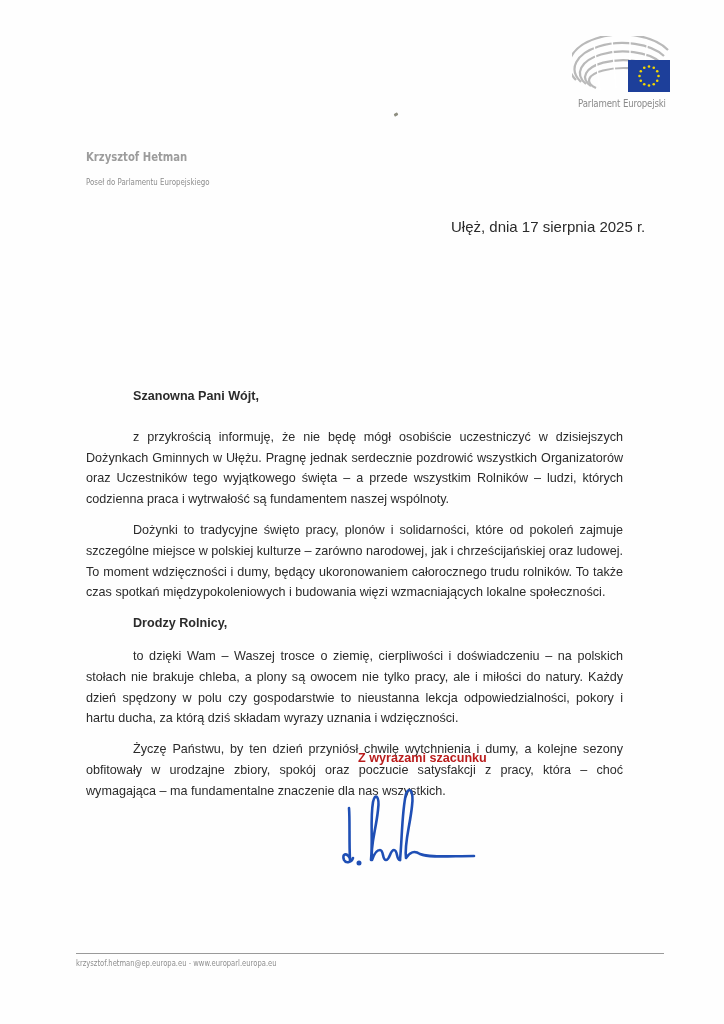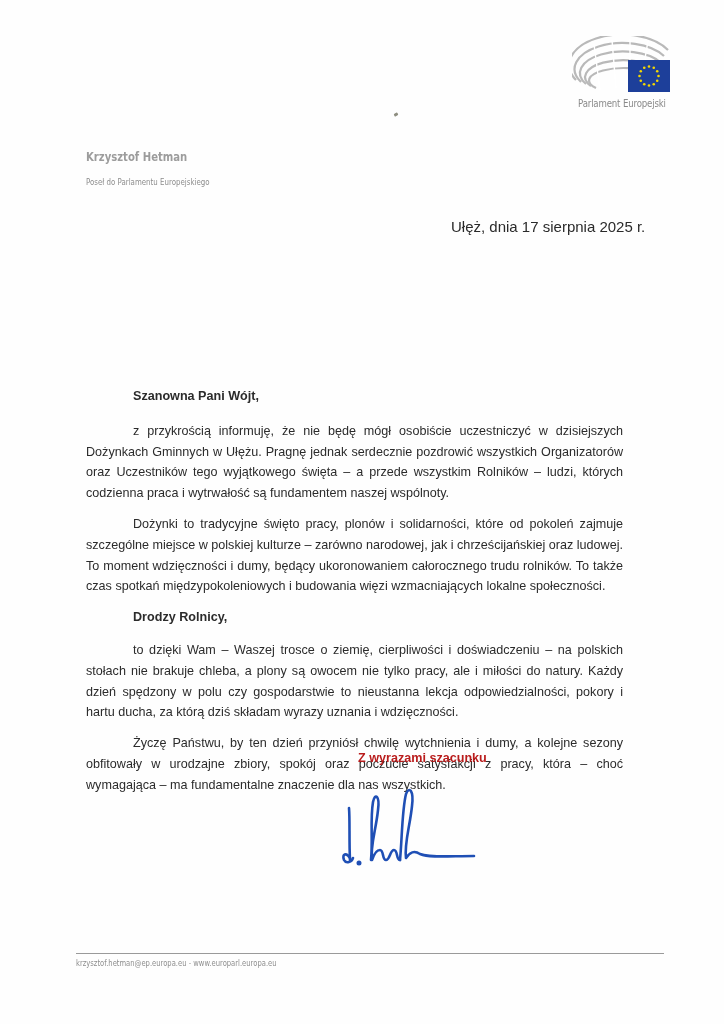--- a/index.html
+++ b/index.html
@@ -102,21 +102,21 @@
       left: 86px;
       top: 386px;
       width: 553px;
       font-size: 12.6px;
       line-height: 20.8px;
       color: #2b2b2b;
     }
     .salutation {
       font-weight: bold;
       padding-left: 47px;
-      margin-bottom: 14px;
+      margin-bottom: 20px;
     }
     .para {
       text-align: justify;
       text-indent: 47px;
       margin: 0 16px 10px 0;
     }
     .closing {
       position: absolute;
       left: 358px;
       top: 751px;

